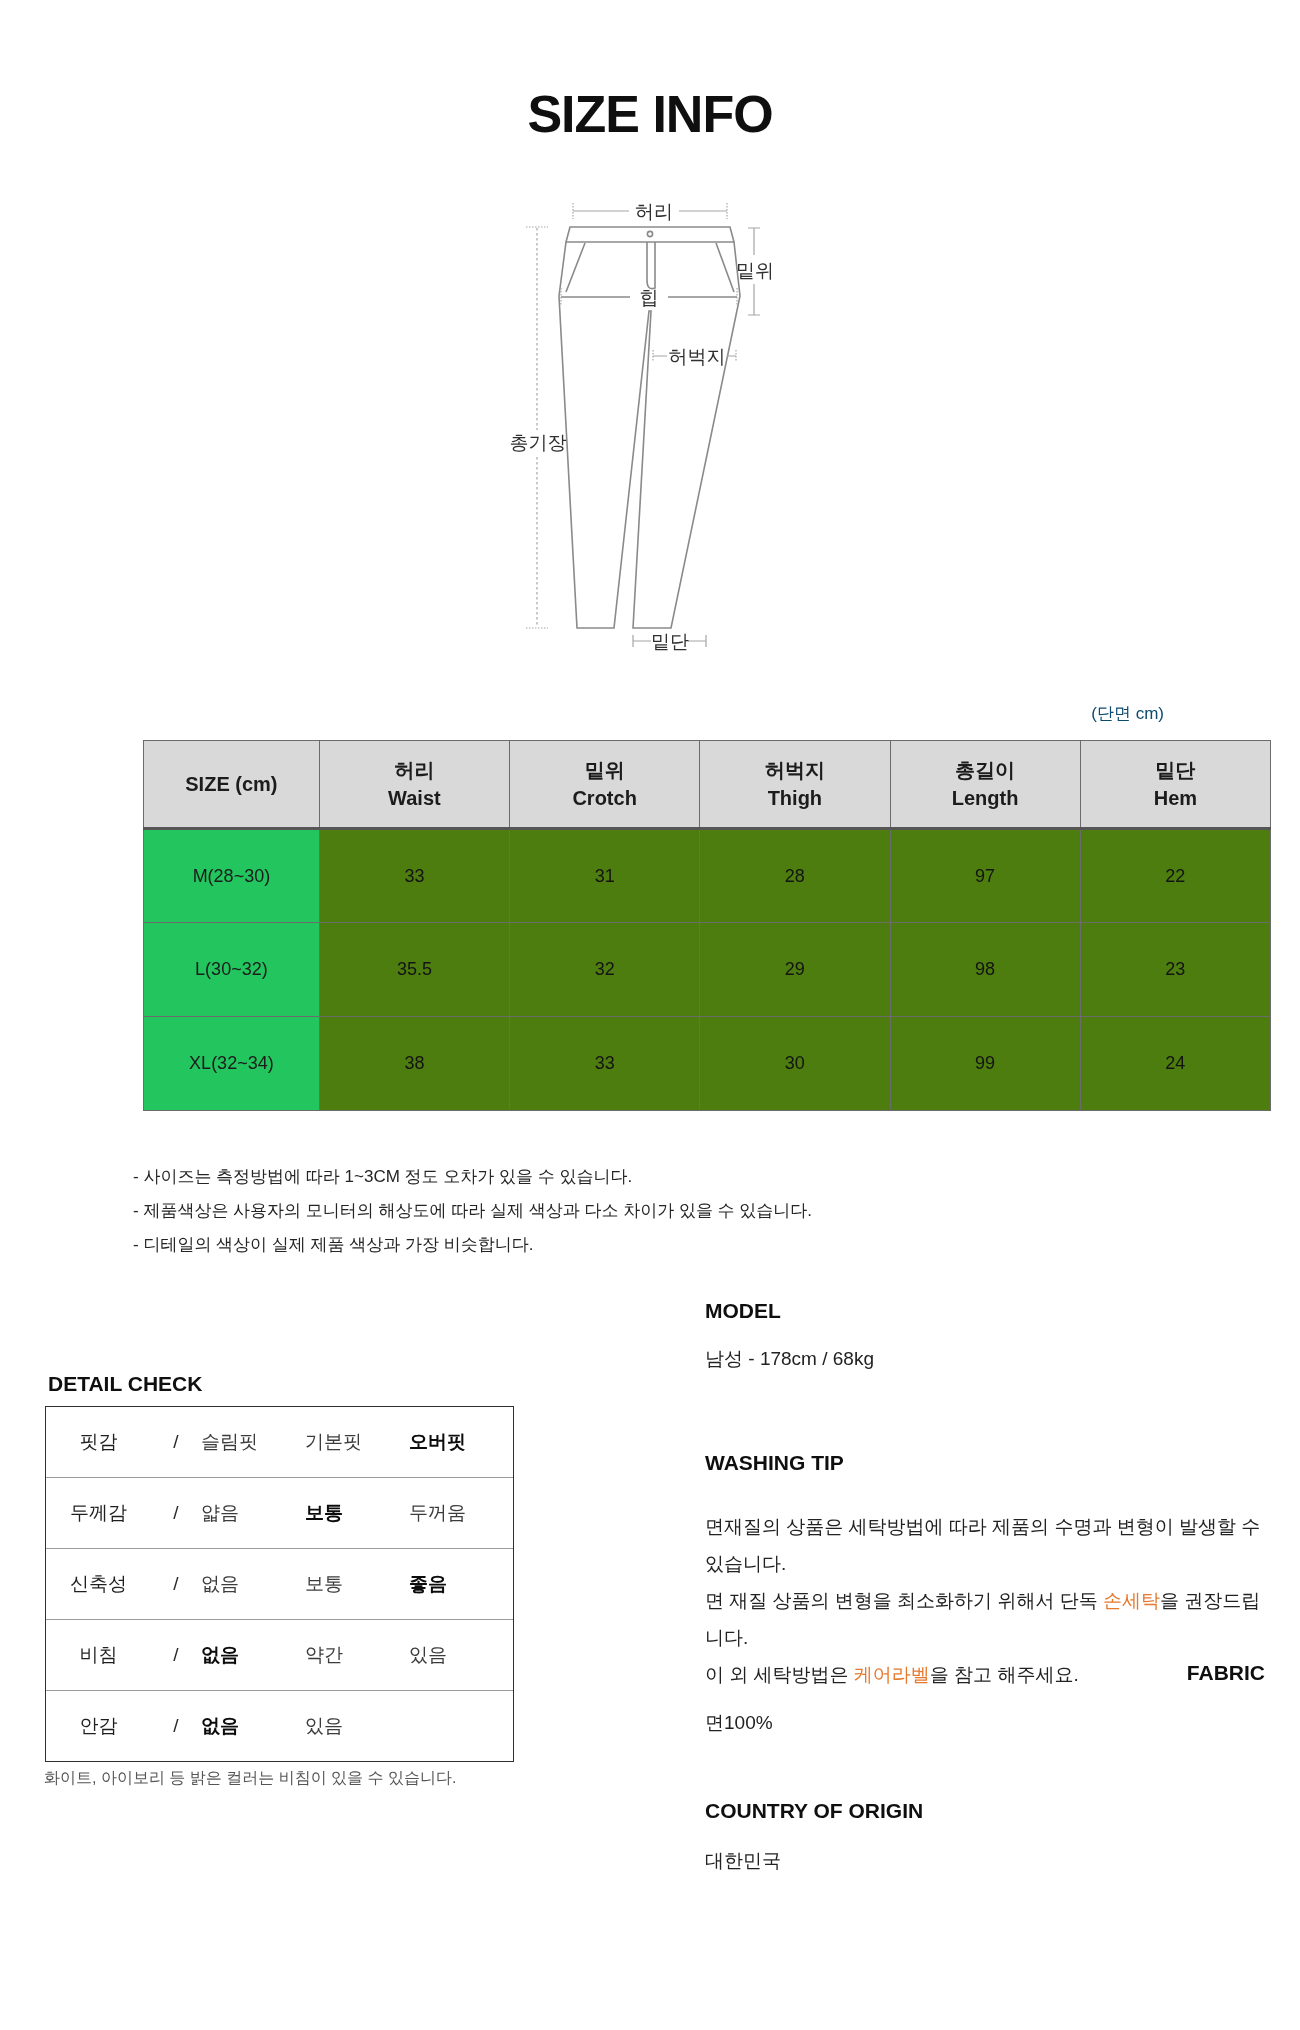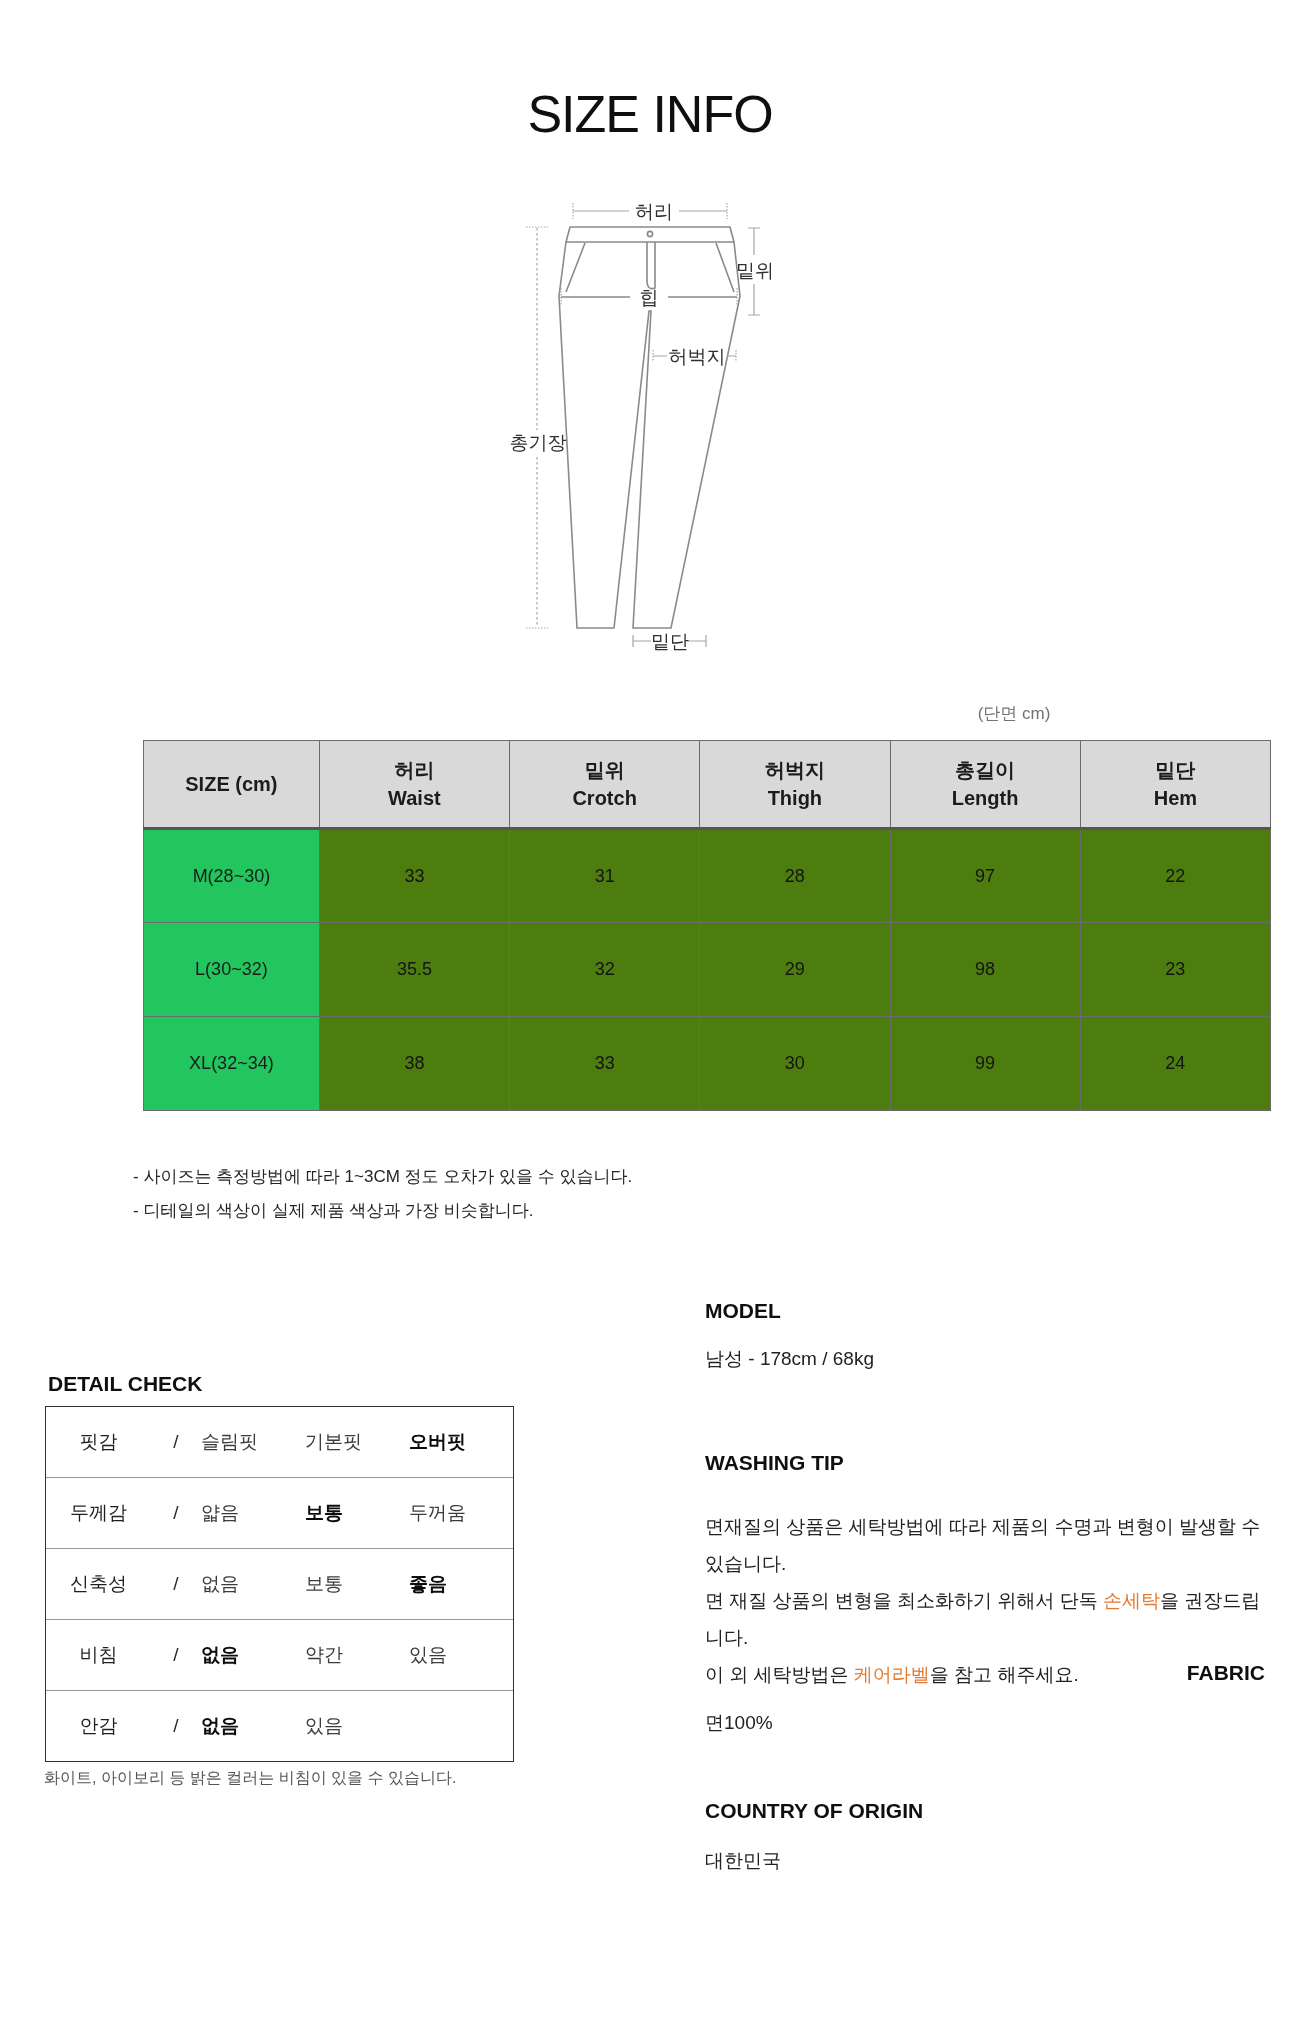--- a/index.html
+++ b/index.html
@@ -6,34 +6,34 @@
   body {
     width:1300px; height:2030px; position:relative; background:#ffffff;
     font-family:"Liberation Sans","DejaVu Sans",sans-serif; color:#1a1a1a;
     overflow:hidden;
   }
   .abs { position:absolute; }
 
   
   .page-title {
     top:84px; left:0; width:1300px; text-align:center;
-    font-size:52px; font-weight:normal; letter-spacing:-1px; color:#0f0f0f;
+    font-size:52px; font-weight:bold; letter-spacing:-1px; color:#0f0f0f;
   }
 
   
   .diagram { left:470px; top:160px; }
   .diagram text { font-size:19px; fill:#303030; font-family:"Liberation Sans","DejaVu Sans",sans-serif; }
   .outline { stroke:#8a8a8a; stroke-width:1.6; fill:none; }
   .outline-fill { stroke:#8a8a8a; stroke-width:1.6; fill:#ffffff; }
   .dim { stroke:#a6a6a6; stroke-width:1.2; fill:none; }
   .dim-dot { stroke:#a6a6a6; stroke-width:1.2; fill:none; stroke-dasharray:1.5,1.5; }
   .dim-dash { stroke:#a6a6a6; stroke-width:1.2; fill:none; stroke-dasharray:2.5,2.5; }
 
   
-  .unit-note { top:702px; left:864px; width:300px; text-align:center; font-size:17px; color:#737373; }
+  .unit-note { top:702px; left:864px; width:300px; text-align:right; font-size:17px; color:#0c4a6e; }
 
   
   table.size-table {
     left:143px; top:740px; width:1128px; position:absolute;
     border-collapse:collapse; table-layout:fixed;
   }
   .size-table th, .size-table td {
     border:1px solid #6b6b6b; text-align:center; vertical-align:middle; padding:0;
   }
   .size-table thead th {
@@ -161,20 +161,21 @@
       <td>33</td>
       <td>30</td>
       <td>99</td>
       <td>24</td>
     </tr>
   </tbody>
 </table>
 
 <div class="abs notes">
   <p>- 사이즈는 측정방법에 따라 1~3CM 정도 오차가 있을 수 있습니다.</p>
+  <p>- 제품색상은 사용자의 모니터의 해상도에 따라 실제 색상과 다소 차이가 있을 수 있습니다.</p>
   <p>- 디테일의 색상이 실제 제품 색상과 가장 비슷합니다.</p>
 </div>
 
 <div class="abs detail-heading">DETAIL CHECK</div>
 <div class="abs detail-table">
   <div class="d-row">
     <span class="d-label">핏감</span>
     <span class="d-slash">/</span>
     <span class="d-opt">슬림핏</span>
     <span class="d-opt">기본핏</span>

